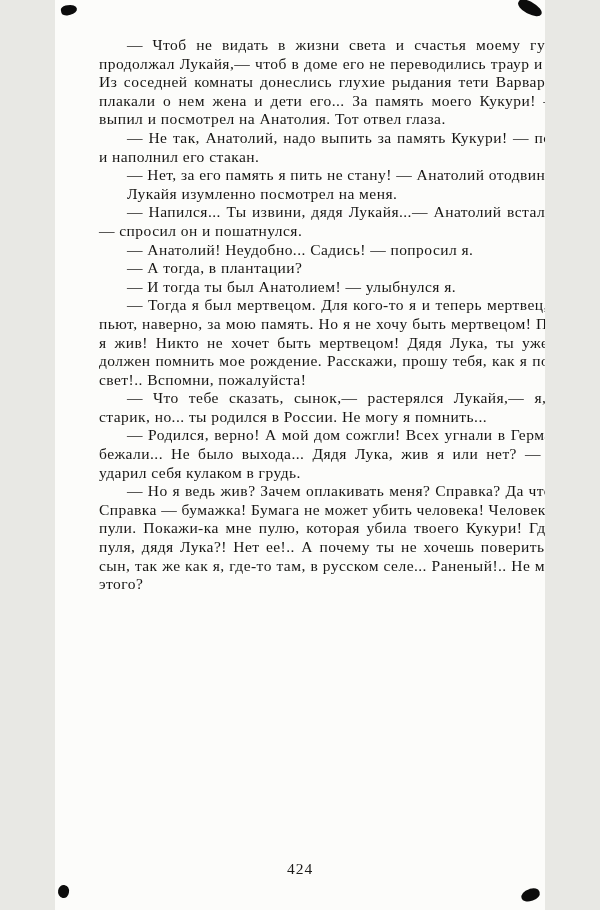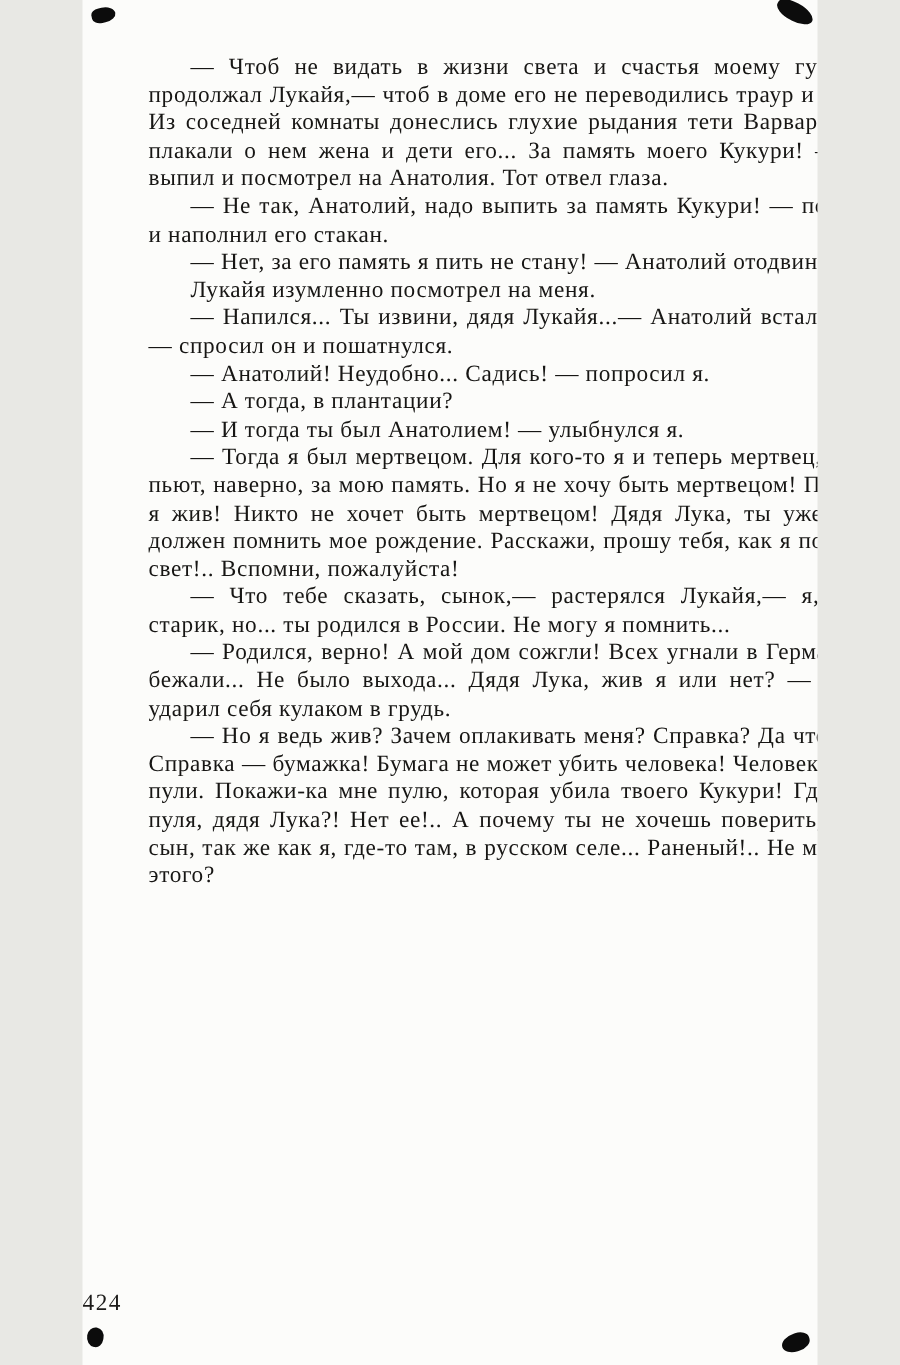--- a/index.html
+++ b/index.html
@@ -30,20 +30,21 @@
   .text-block p.para {
     margin: 0;
     padding: 0;
     text-indent: 28px;
   }
   .page-number {
     position: absolute;
     left: 0;
     right: 0;
     top: 860px;
+    text-align: center;
     font-size: 15.5px;
     letter-spacing: 1px;
     color: #1c1b19;
   }
   
   .artifact {
     position: absolute;
     background: #0c0c0c;
   }
   .artifact.tl {

